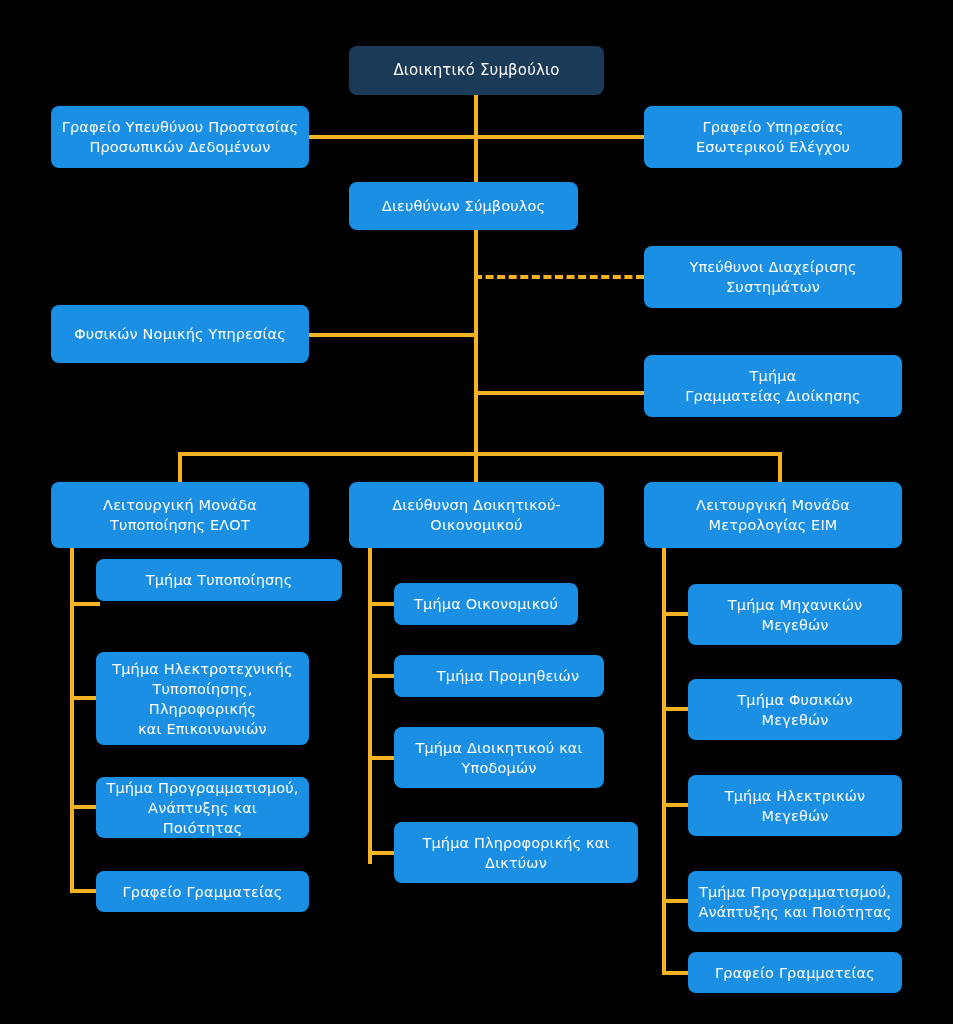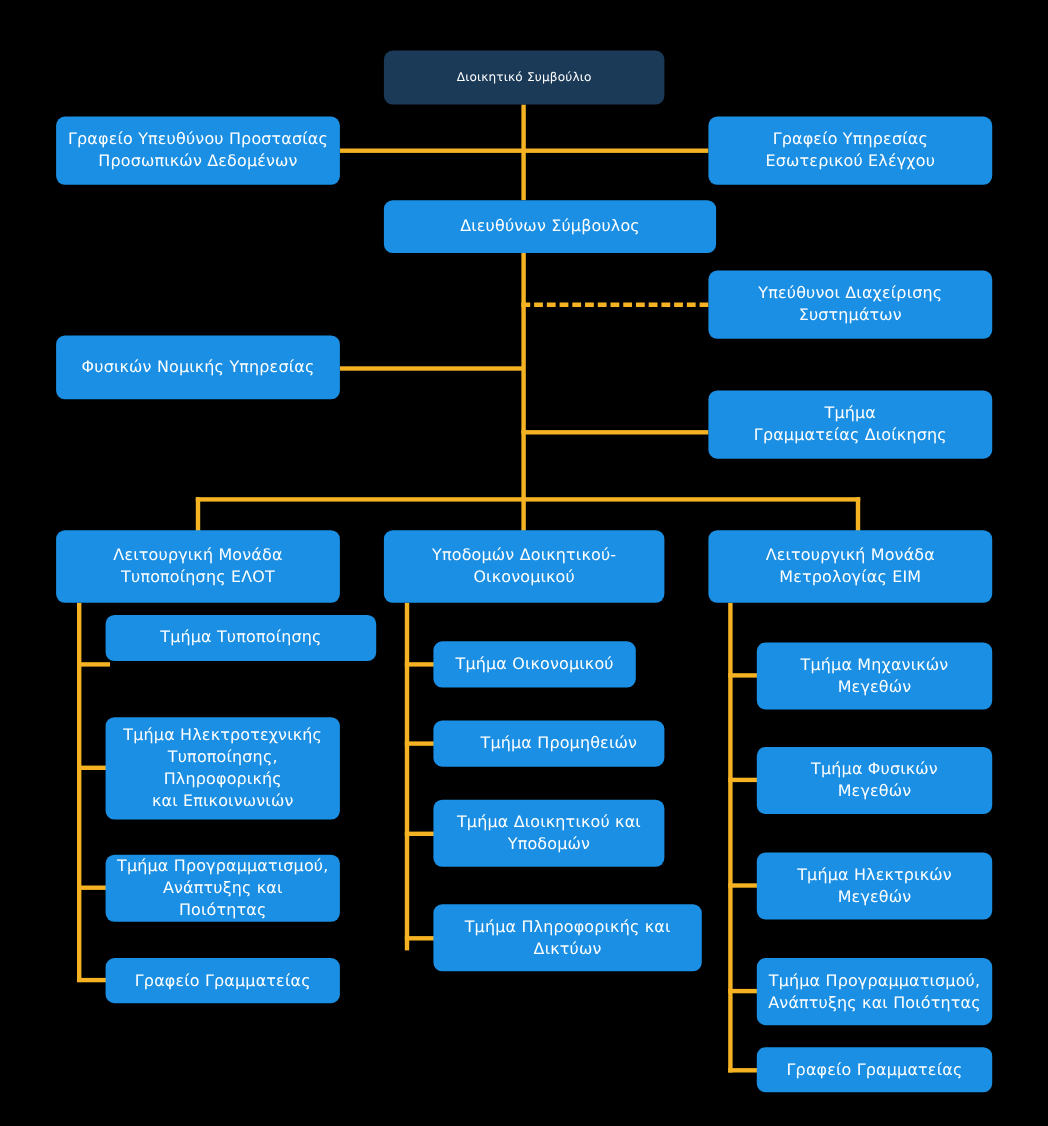--- a/index.html
+++ b/index.html
@@ -32,21 +32,21 @@
     text-align: center;
     line-height: 1.38;
     font-size: 14.5px;
     letter-spacing: 0.15px;
     padding: 6px 10px;
     z-index: 5;
   }
 
   .node.root {
     background: #1b3a57;
-    font-size: 11px;
+    font-size: 15px;
   }
 
   .node .label {
     display: block;
     width: 100%;
     white-space: pre-line;
   }
 
   .conn {
     position: absolute;
@@ -111,21 +111,21 @@
   <div class="node" style="left:51px; top:106px; width:258px; height:62px;">
     <span class="label">Γραφείο Υπευθύνου Προστασίας
 Προσωπικών Δεδομένων</span>
   </div>
 
   <div class="node" style="left:644px; top:106px; width:258px; height:62px;">
     <span class="label">Γραφείο Υπηρεσίας
 Εσωτερικού Ελέγχου</span>
   </div>
 
-  <div class="node" style="left:349px; top:182px; width:302px; height:48px;justify-content:flex-end;">
+  <div class="node" style="left:349px; top:182px; width:229px; height:48px;justify-content:flex-end;">
     <span class="label">Διευθύνων Σύμβουλος</span>
   </div>
 
   <div class="node" style="left:644px; top:246px; width:258px; height:62px;">
     <span class="label">Υπεύθυνοι Διαχείρισης
 Συστημάτων</span>
   </div>
 
   <div class="node" style="left:51px; top:305px; width:258px; height:58px;">
     <span class="label">Φυσικών Νομικής Υπηρεσίας</span>
@@ -135,21 +135,21 @@
     <span class="label">Τμήμα
 Γραμματείας Διοίκησης</span>
   </div>
 
   <div class="node" style="left:51px; top:482px; width:258px; height:66px;">
     <span class="label">Λειτουργική Μονάδα
 Τυποποίησης ΕΛΟΤ</span>
   </div>
 
   <div class="node" style="left:349px; top:482px; width:255px; height:66px;">
-    <span class="label">Υποδομών Δοικητικού-
+    <span class="label">Διεύθυνση Δοικητικού-
 Οικονομικού</span>
   </div>
 
   <div class="node" style="left:644px; top:482px; width:258px; height:66px;">
     <span class="label">Λειτουργική Μονάδα
 Μετρολογίας ΕΙΜ</span>
   </div>
 
   <div class="node" style="left:96px; top:559px; width:246px; height:42px;">
     <span class="label">Τμήμα Τυποποίησης</span>

